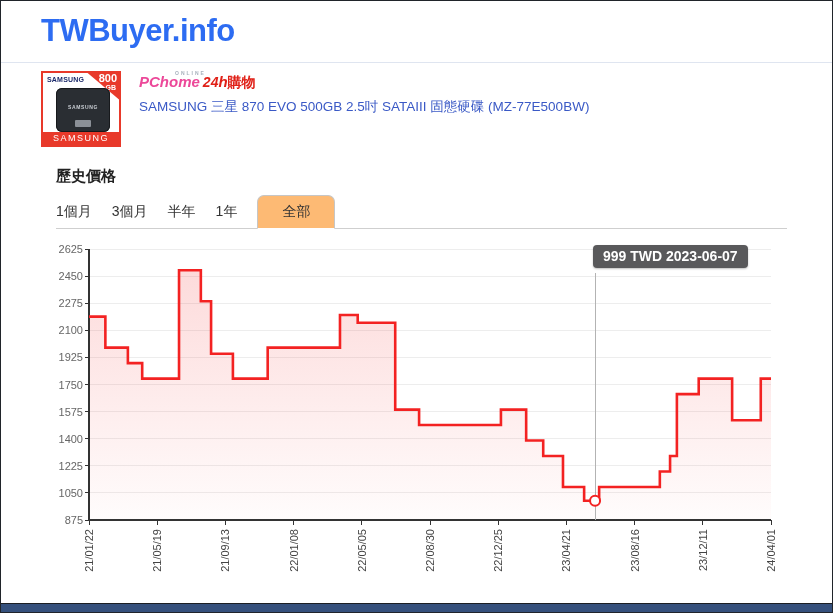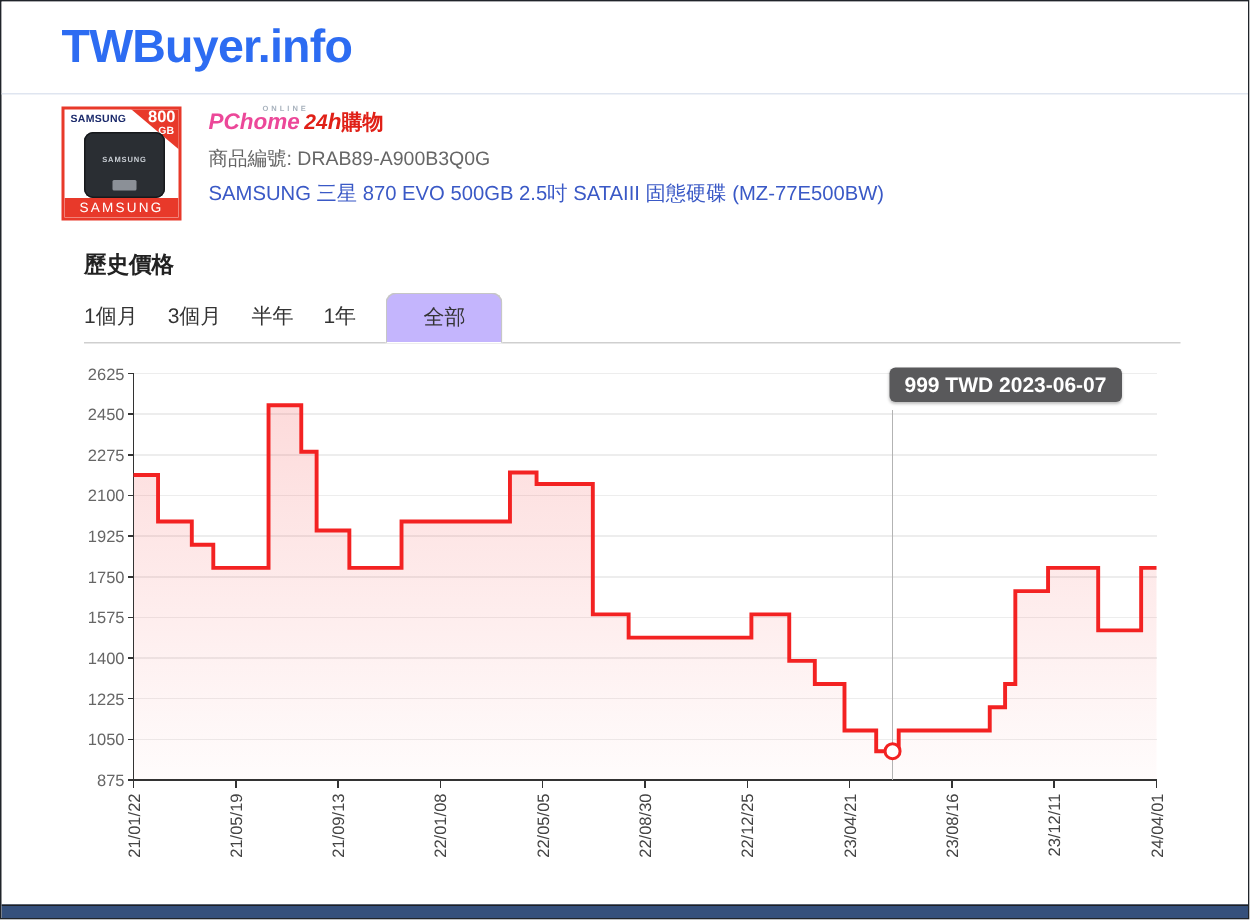--- a/index.html
+++ b/index.html
@@ -41,23 +41,23 @@
   .store-logo .h24 { font-size:14px; color:#e02017; margin-left:3px; }
   .store-logo .hh { font-size:15px; color:#e02017; }
   .store-logo .shop { font-size:14px; color:#e02017; font-style:normal; }
   .sku { margin-top:4px; font-size:13px; color:#666; }
   .ptitle { display:block; margin-top:5px; font-size:13.5px; color:#3a59c6;
     text-decoration:none; cursor:pointer; }
   
   .section-title { position:absolute; top:166px; left:55px; font-size:15px;
     font-weight:bold; color:#222; }
   .tabs { position:absolute; top:194px; left:55px; right:45px; height:34px;
-    display:flex; align-items:flex-start; border-bottom:1px solid #cfcfcf; }
+    display:flex; align-items:center; border-bottom:1px solid #cfcfcf; }
   .tab { font-size:14px; color:#333; padding:7px 0; margin-right:20px; cursor:pointer; }
-  .tab.active { background:#c4b5fd; border:1px solid #c6c6c6; border-bottom:1px solid #fff;
+  .tab.active { background:#fdba74; border:1px solid #c6c6c6; border-bottom:1px solid #fff;
     border-radius:7px 7px 0 0; padding:7px 24px; margin-bottom:-1px; margin-right:0; }
   
   .chart { position:absolute; top:238px; left:0; width:833px; height:366px; }
   .chart svg { position:absolute; top:0; left:0; }
   .tooltip { position:absolute; top:6px; left:592px; background:#59595b; color:#fff;
     font-size:14px; font-weight:600; padding:3px 10px 4px; border-radius:4px;
     white-space:nowrap; box-shadow:0 1px 2px rgba(0,0,0,.25); }
   
   .footbar { position:absolute; left:0; right:0; bottom:0; height:9px;
     background:#35507c; border-top:1px solid #1c1f24; }
@@ -81,21 +81,20 @@
       <div class="ssd">
         <div class="sbrand">SAMSUNG</div>
         <div class="sticker"></div>
       </div>
       <div class="sata">SAMSUNG</div>
     </div>
     <div class="pinfo">
       <div class="store-logo">
         <span class="pc">PChome</span><span class="online">ONLINE</span><span class="h24">24</span><span class="hh">h</span><span class="shop">購物</span>
       </div>
-      <div class="sku">商品編號: DRAB89-A900B3Q0G</div>
       <a class="ptitle">SAMSUNG 三星 870 EVO 500GB 2.5吋 SATAIII 固態硬碟 (MZ-77E500BW)</a>
     </div>
   </section>
 
   <h2 class="section-title">歷史價格</h2>
 
   <nav class="tabs">
     <div class="tab">1個月</div>
     <div class="tab">3個月</div>
     <div class="tab">半年</div>

